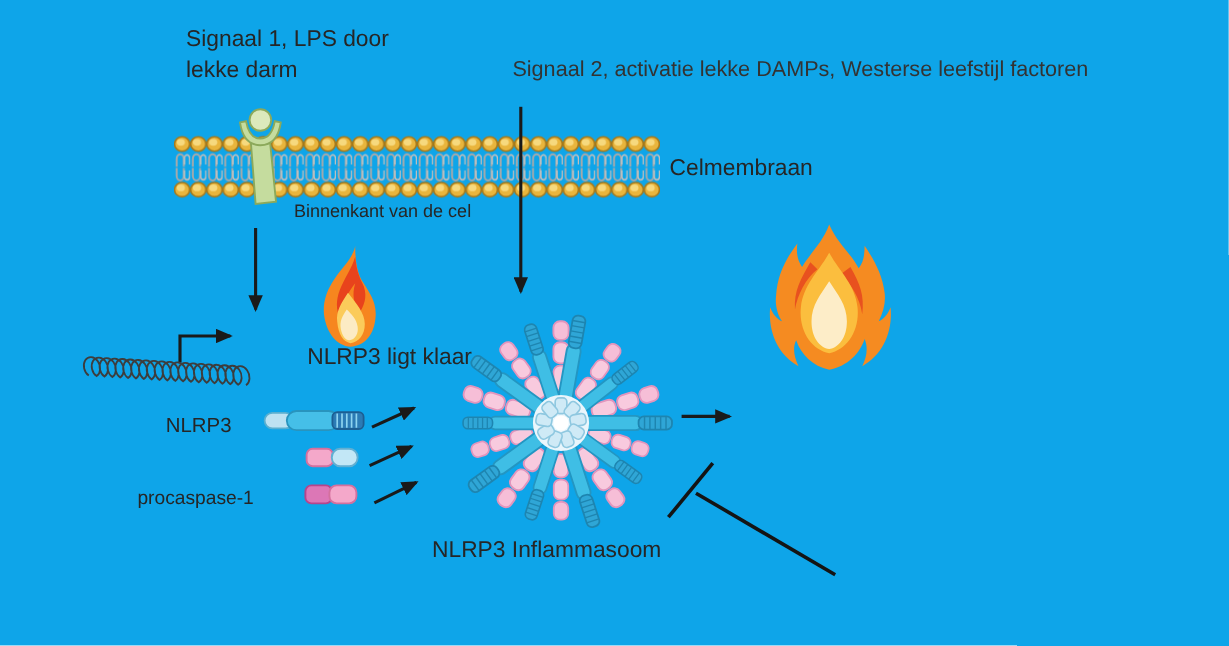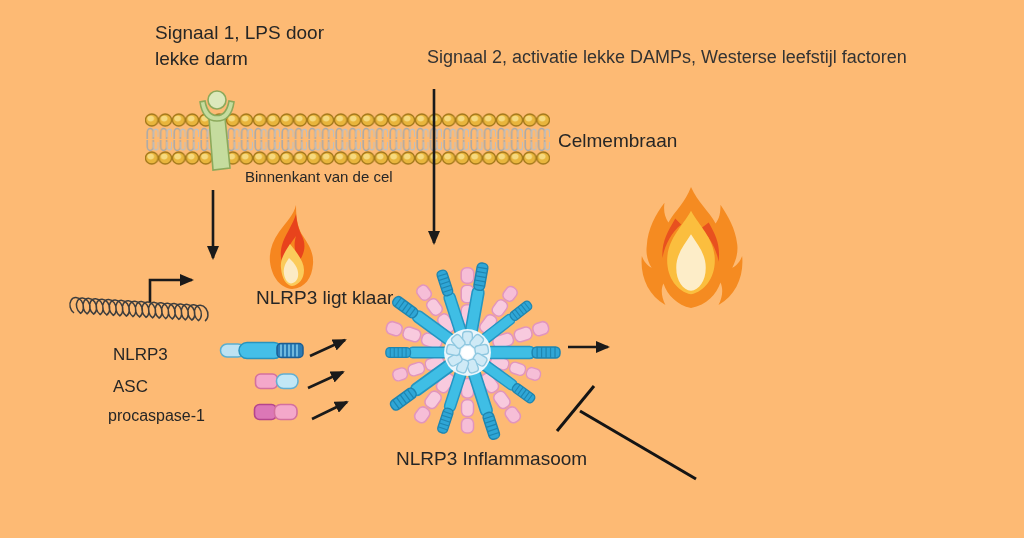--- a/index.html
+++ b/index.html
@@ -1,50 +1,49 @@
 <!DOCTYPE html>
 <html><head>
 <meta charset="utf-8">
 <style>
   html,body{margin:0;padding:0;background:#fff;}
   #canvas{
-    position:relative;width:1024px;height:538px;background:#fdba74;overflow:hidden;
+    position:relative;width:1024px;height:538px;background:#0ea5e9;overflow:hidden;
     font-family:"Liberation Sans","DejaVu Sans",sans-serif;color:#262626;text-decoration:underline;
   }
   .txt{position:absolute;white-space:pre-wrap;line-height:1.25;}
   .t-signal1{left:155px;top:20px;font-size:19px;line-height:26px;}
   .t-signal2{left:427px;top:46px;font-size:18px;color:#333;}
   .t-celmembraan{left:558px;top:129px;font-size:19px;}
   .t-binnenkant{left:245px;top:168px;font-size:15px;}
   .t-nlrp3klaar{left:224px;top:286px;font-size:19px;margin-left:32px;}
-  .t-inflammasoom{left:396px;top:447px;font-size:19px;}
+  .t-inflammasoom{left:360px;top:447px;font-size:19px;}
   .t-outcome{left:658px;top:329px;font-size:18px;line-height:23px;}
   .t-healthy{left:693px;top:461px;font-size:19px;line-height:25px;}
-  .comp-label{position:absolute;text-align:left;width:105px;}
+  .comp-label{position:absolute;text-align:center;width:105px;}
   .cl-nlrp3{left:113px;top:344px;font-size:17px;}
   .cl-asc{left:113px;top:376px;font-size:17px;}
   .cl-procasp{left:108px;top:406px;font-size:16px;width:110px;}
   svg{position:absolute;display:block;}
   .overlay{left:0;top:0;pointer-events:none;}
 </style>
 </head>
 <body>
 
 <div id="canvas">
 
   <div class="txt t-signal1">Signaal 1, LPS door
 lekke darm</div>
   <div class="txt t-signal2">Signaal 2, activatie lekke DAMPs, Westerse leefstijl factoren</div>
   <div class="txt t-binnenkant">Binnenkant van de cel</div>
   <div class="txt t-celmembraan">Celmembraan</div>
   <div class="txt t-nlrp3klaar">NLRP3 ligt klaar</div>
   <div class="txt t-inflammasoom">NLRP3 Inflammasoom</div>
 
   <div class="txt comp-label cl-nlrp3">NLRP3</div>
-  <div class="txt comp-label cl-asc">ASC</div>
   <div class="txt comp-label cl-procasp">procaspase-1</div>
 
   <svg style="left:145px;top:88px;" width="405" height="84" viewBox="0 0 405 84">
     <defs>
       <pattern id="lipid" x="0" y="0" width="13.5" height="84" patternUnits="userSpaceOnUse">
 
         <path d="M2.2,51 v-6.5 a3,4 0 0 1 6,0 v6.5" fill="none" stroke="#A9A9A9" stroke-width="1.6"></path>
         <path d="M8.6,49 v-4.5 a2.3,3.4 0 0 1 4.6,0 v4.5" fill="none" stroke="#BFBFBF" stroke-width="1.4"></path>
 
         <path d="M2.2,52 v6.5 a3,4 0 0 0 6,0 v-6.5" fill="none" stroke="#A9A9A9" stroke-width="1.6"></path>

